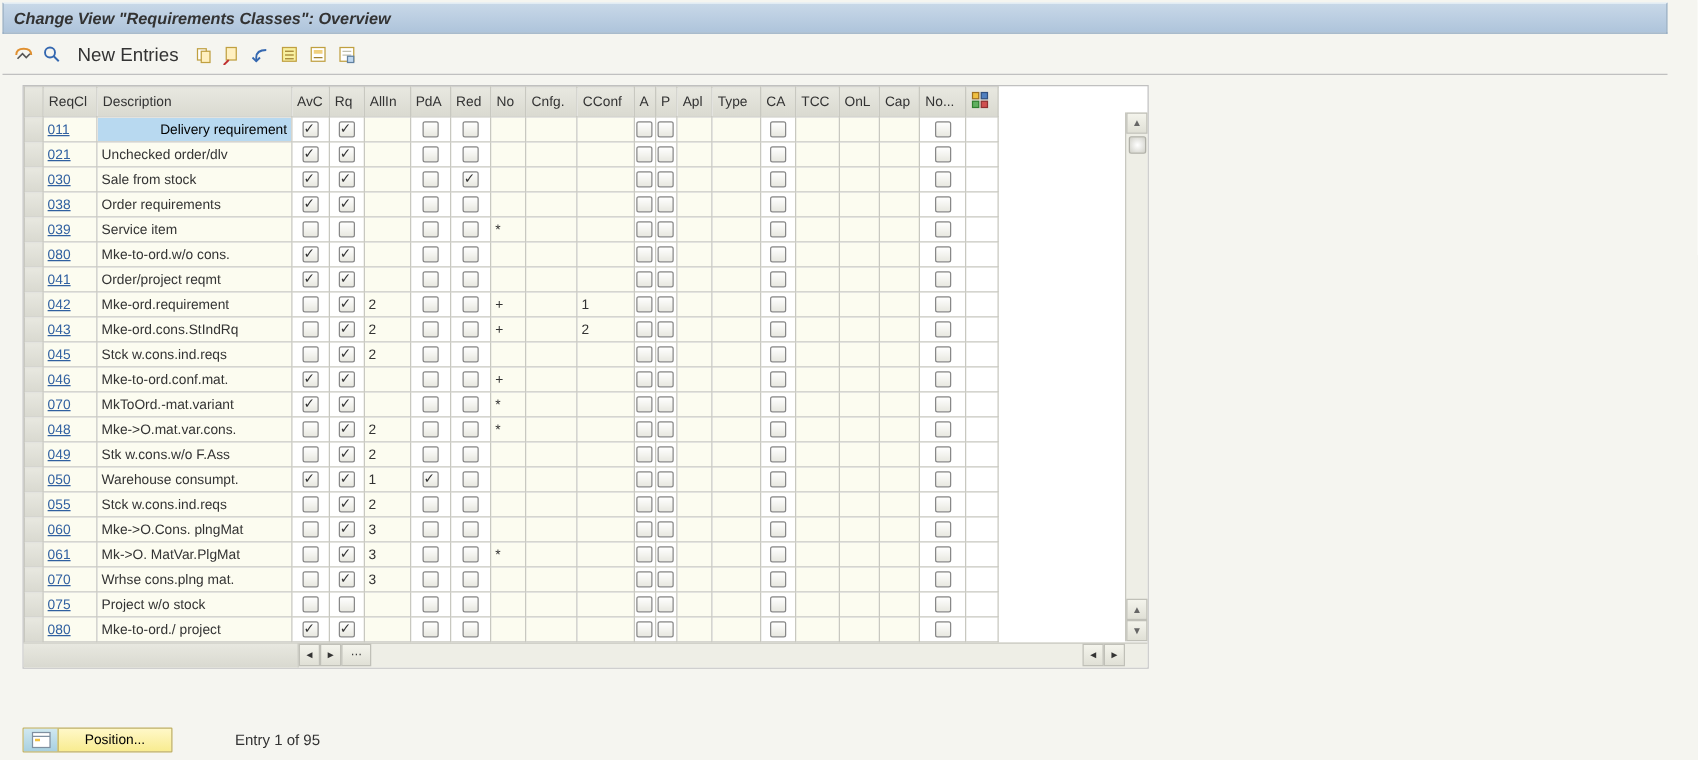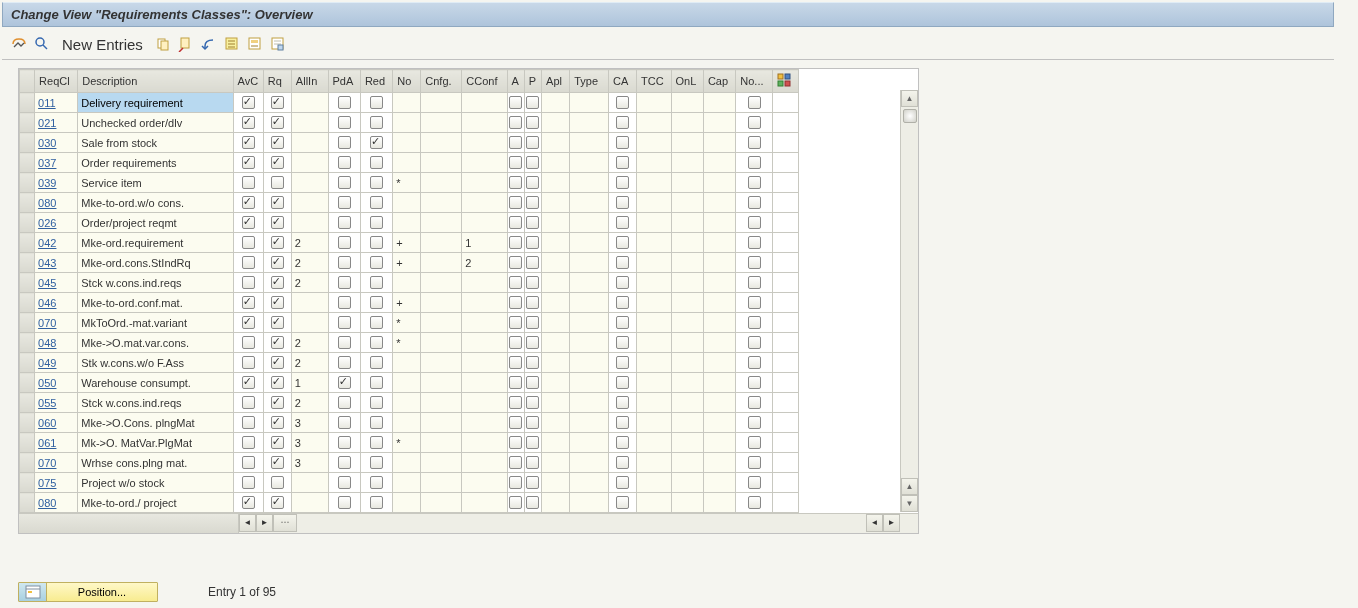--- a/index.html
+++ b/index.html
@@ -71,21 +71,21 @@
       padding: 0 3px;
       font-size: 11px;
     }
     .grid .row-sel {
       width: 14px; min-width: 14px;
       background: linear-gradient(to bottom, #e8e8e0, #d9d9d0);
     }
     .grid tbody .row-sel { background: linear-gradient(to bottom, #e8e8e0, #d9d9d0); padding: 0; }
     .grid td.text { background: #fcfcf0; }
     .grid td.link { color: #3060a0; text-decoration: underline; cursor: pointer; background: #fcfcf0; }
-    .grid td.selected-desc { background: #b8d9f0; color: #000; }
+    .grid td.selected-desc { background: #b8d9f0; color: #000; text-align: right; }
     .grid td.cb { text-align: center; padding: 0; }
     .grid td.cb .chk {
       width: 13px; height: 13px;
       border: 1px solid #888;
       background: linear-gradient(to bottom, #fff, #e8e8e0);
       display: inline-block;
       border-radius: 2px;
       position: relative;
       vertical-align: middle;
     }
@@ -168,21 +168,21 @@
     .bottom-bar {
       position: absolute;
       bottom: 8px; left: 18px;
       display: flex;
       align-items: center;
       gap: 50px;
     }
     .pos-btn {
       display: inline-flex;
       align-items: center;
-      width: 140px;
+      width: 120px;
       height: 20px;
       background: linear-gradient(to bottom, #fff8c8, #f8ec90);
       border: 1px solid #c0b060;
       border-radius: 1px;
       cursor: pointer;
       padding: 0;
     }
     .pos-btn .pb-icon {
       width: 28px; height: 100%;
       background: linear-gradient(to bottom, #d0e8f0, #a8d0e0);
@@ -397,21 +397,21 @@
             <td class="text"></td>
             <td class="cb"><span class="chk"></span></td>
             <td class="text"></td>
             <td class="text"></td>
             <td class="text"></td>
             <td class="cb"><span class="chk"></span></td>
             <td></td>
           </tr>
           <tr>
             <td class="row-sel"></td>
-            <td class="link">037</td>
+            <td class="link">038</td>
             <td class="text">Order requirements</td>
             <td class="cb"><span class="chk on"></span></td>
             <td class="cb"><span class="chk on"></span></td>
             <td class="text"></td>
             <td class="cb"><span class="chk"></span></td>
             <td class="cb"><span class="chk"></span></td>
             <td class="text"></td>
             <td class="text"></td>
             <td class="text"></td>
             <td class="cb"><span class="chk"></span></td>
@@ -466,21 +466,21 @@
             <td class="text"></td>
             <td class="cb"><span class="chk"></span></td>
             <td class="text"></td>
             <td class="text"></td>
             <td class="text"></td>
             <td class="cb"><span class="chk"></span></td>
             <td></td>
           </tr>
           <tr>
             <td class="row-sel"></td>
-            <td class="link">026</td>
+            <td class="link">041</td>
             <td class="text">Order/project reqmt</td>
             <td class="cb"><span class="chk on"></span></td>
             <td class="cb"><span class="chk on"></span></td>
             <td class="text"></td>
             <td class="cb"><span class="chk"></span></td>
             <td class="cb"><span class="chk"></span></td>
             <td class="text"></td>
             <td class="text"></td>
             <td class="text"></td>
             <td class="cb"><span class="chk"></span></td>

